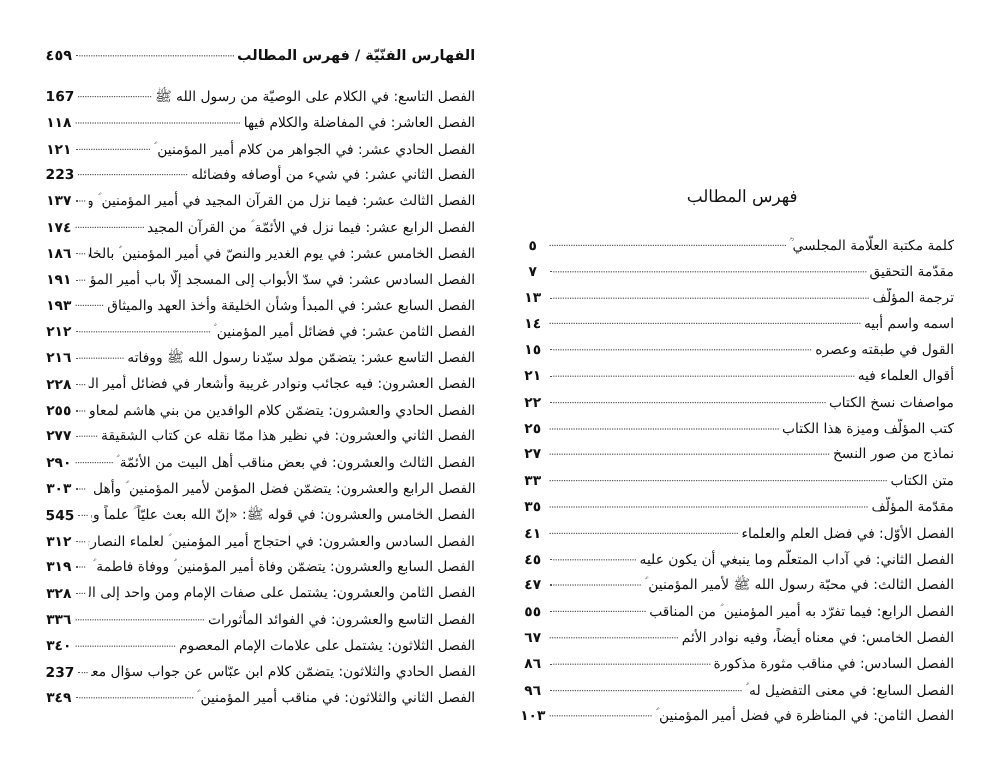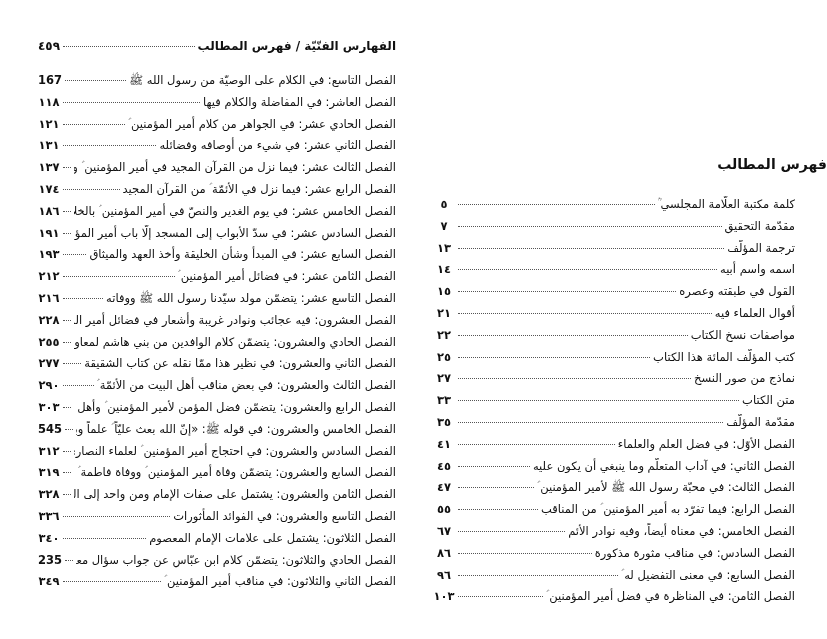--- a/index.html
+++ b/index.html
@@ -66,21 +66,22 @@
       flex: 0 0 auto;
       font-weight: bold;
       min-width: 22px;
       text-align: center;
     }
     .right-title {
       position: absolute;
       left: 0;
       width: 417px;
       top: 156px;
-      font-weight: bold;
+      text-align: center;
+      font-weight: normal;
       font-size: 14px;
       direction: rtl;
     }
   </style>
 </head>
 <body>
 
 <div class="page page-left">
   <div class="running-head">
     <span class="toc-title">الفهارس الفنّيّة / فهرس المطالب</span>
@@ -100,21 +101,21 @@
         <span class="toc-page">١١٨</span>
       </div>
       <div class="toc-row left-row" style="top: 115.6px;">
         <span class="toc-title">الفصل الحادي عشر: في الجواهر من كلام أمير المؤمنين ؑ</span>
         <span class="toc-dots"></span>
         <span class="toc-page">١٢١</span>
       </div>
       <div class="toc-row left-row" style="top: 137.4px;">
         <span class="toc-title">الفصل الثاني عشر: في شيء من أوصافه وفضائله</span>
         <span class="toc-dots"></span>
-        <span class="toc-page">١٣١</span>
+        <span class="toc-page">223</span>
       </div>
       <div class="toc-row left-row" style="top: 159.2px;">
         <span class="toc-title">الفصل الثالث عشر: فيما نزل من القرآن المجيد في أمير المؤمنين ؑ والأئمّة ؑ</span>
         <span class="toc-dots"></span>
         <span class="toc-page">١٣٧</span>
       </div>
       <div class="toc-row left-row" style="top: 181px;">
         <span class="toc-title">الفصل الرابع عشر: فيما نزل في الأئمّة ؑ من القرآن المجيد</span>
         <span class="toc-dots"></span>
         <span class="toc-page">١٧٤</span>
@@ -195,21 +196,21 @@
         <span class="toc-page">٣٣٦</span>
       </div>
       <div class="toc-row left-row" style="top: 529.8px;">
         <span class="toc-title">الفصل الثلاثون: يشتمل على علامات الإمام المعصوم</span>
         <span class="toc-dots"></span>
         <span class="toc-page">٣٤٠</span>
       </div>
       <div class="toc-row left-row" style="top: 551.6px;">
         <span class="toc-title">الفصل الحادي والثلاثون: يتضمّن كلام ابن عبّاس عن جواب سؤال معاوية</span>
         <span class="toc-dots"></span>
-        <span class="toc-page">235</span>
+        <span class="toc-page">237</span>
       </div>
       <div class="toc-row left-row" style="top: 573.4px;">
         <span class="toc-title">الفصل الثاني والثلاثون: في مناقب أمير المؤمنين ؑ</span>
         <span class="toc-dots"></span>
         <span class="toc-page">٣٤٩</span>
       </div>
     </div>
 </div>
 
 <div class="page page-right">
@@ -244,21 +245,21 @@
         <span class="toc-title">أقوال العلماء فيه</span>
         <span class="toc-dots"></span>
         <span class="toc-page">٢١</span>
       </div>
       <div class="toc-row right-row" style="top: 326.8px;">
         <span class="toc-title">مواصفات نسخ الكتاب</span>
         <span class="toc-dots"></span>
         <span class="toc-page">٢٢</span>
       </div>
       <div class="toc-row right-row" style="top: 348.6px;">
-        <span class="toc-title">كتب المؤلّف المائة هذا الكتاب</span>
+        <span class="toc-title">كتب المؤلّف وميزة هذا الكتاب</span>
         <span class="toc-dots"></span>
         <span class="toc-page">٢٥</span>
       </div>
       <div class="toc-row right-row" style="top: 370.4px;">
         <span class="toc-title">نماذج من صور النسخ</span>
         <span class="toc-dots"></span>
         <span class="toc-page">٢٧</span>
       </div>
       <div class="toc-row right-row" style="top: 392.2px;">
         <span class="toc-title">متن الكتاب</span>

